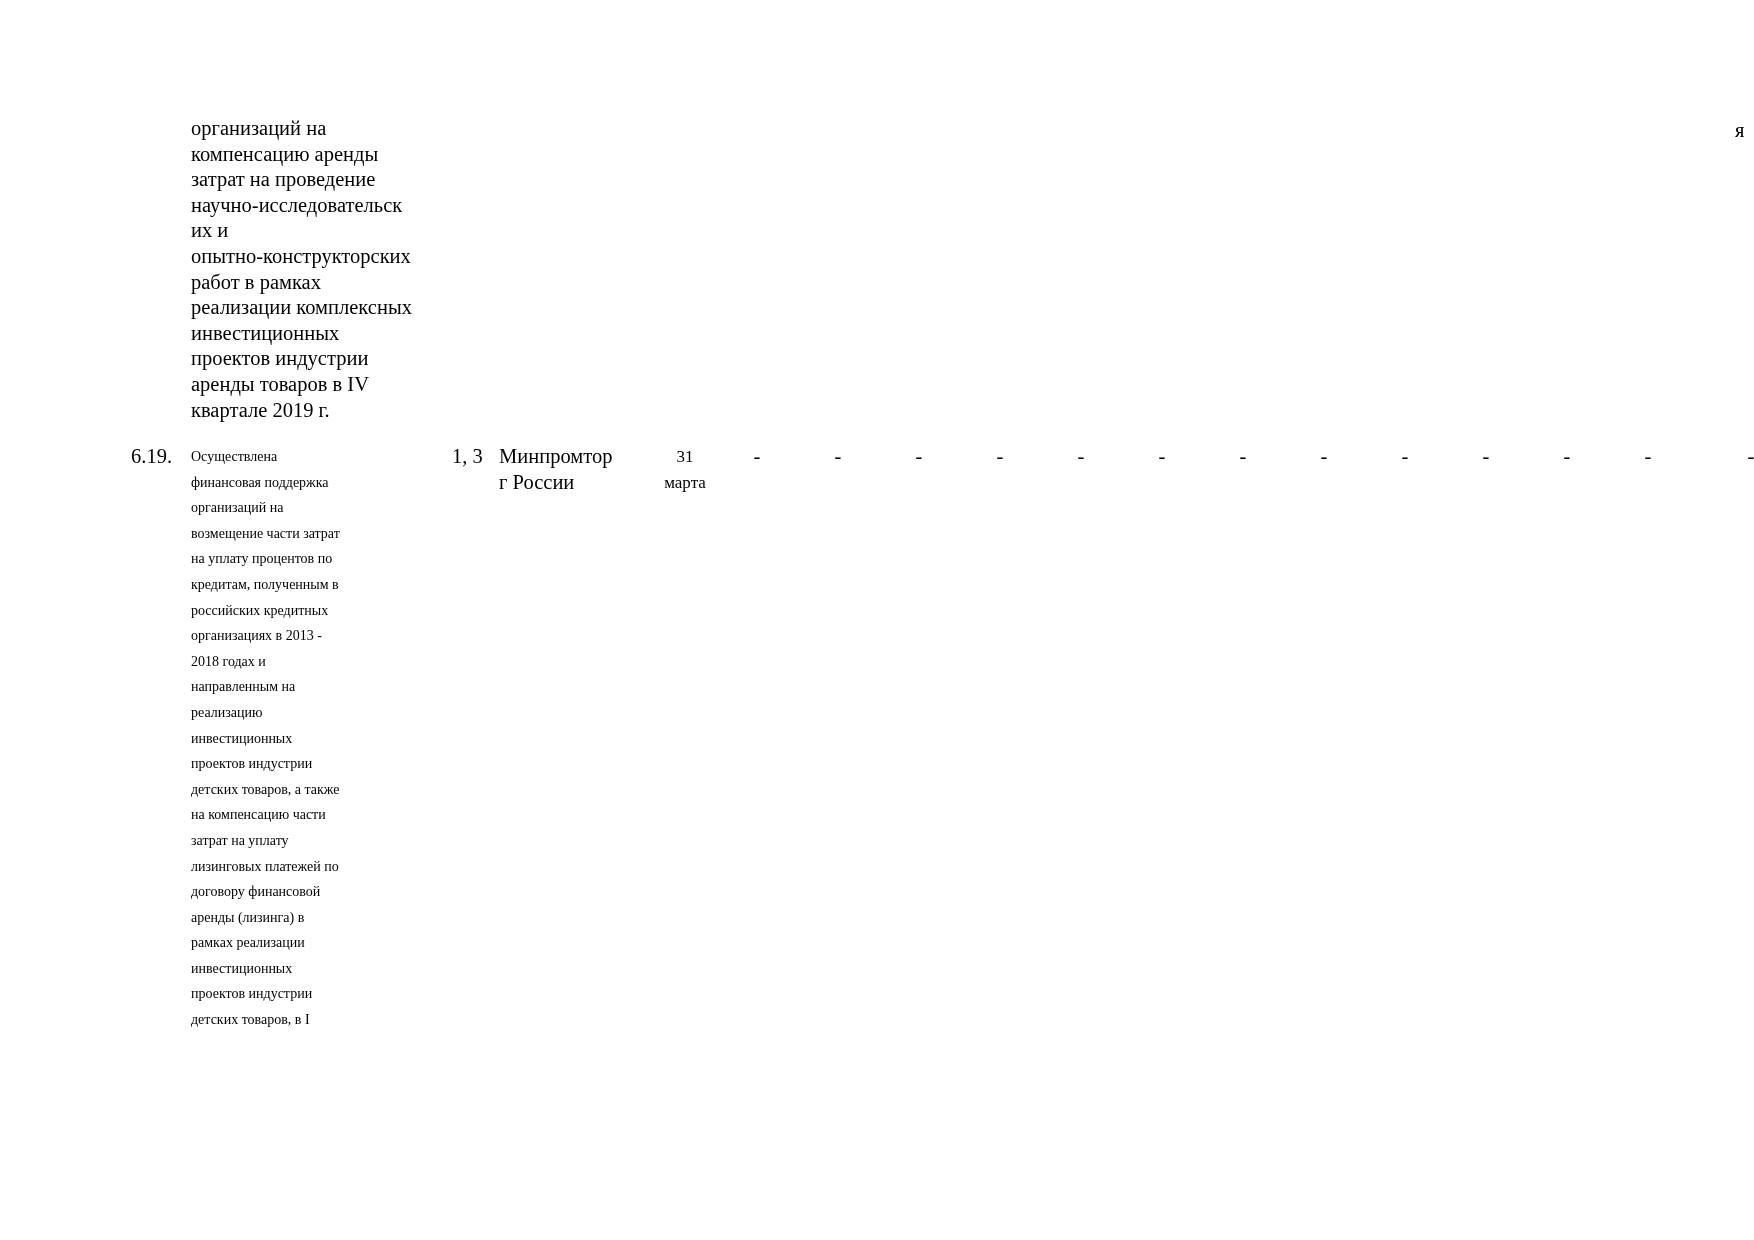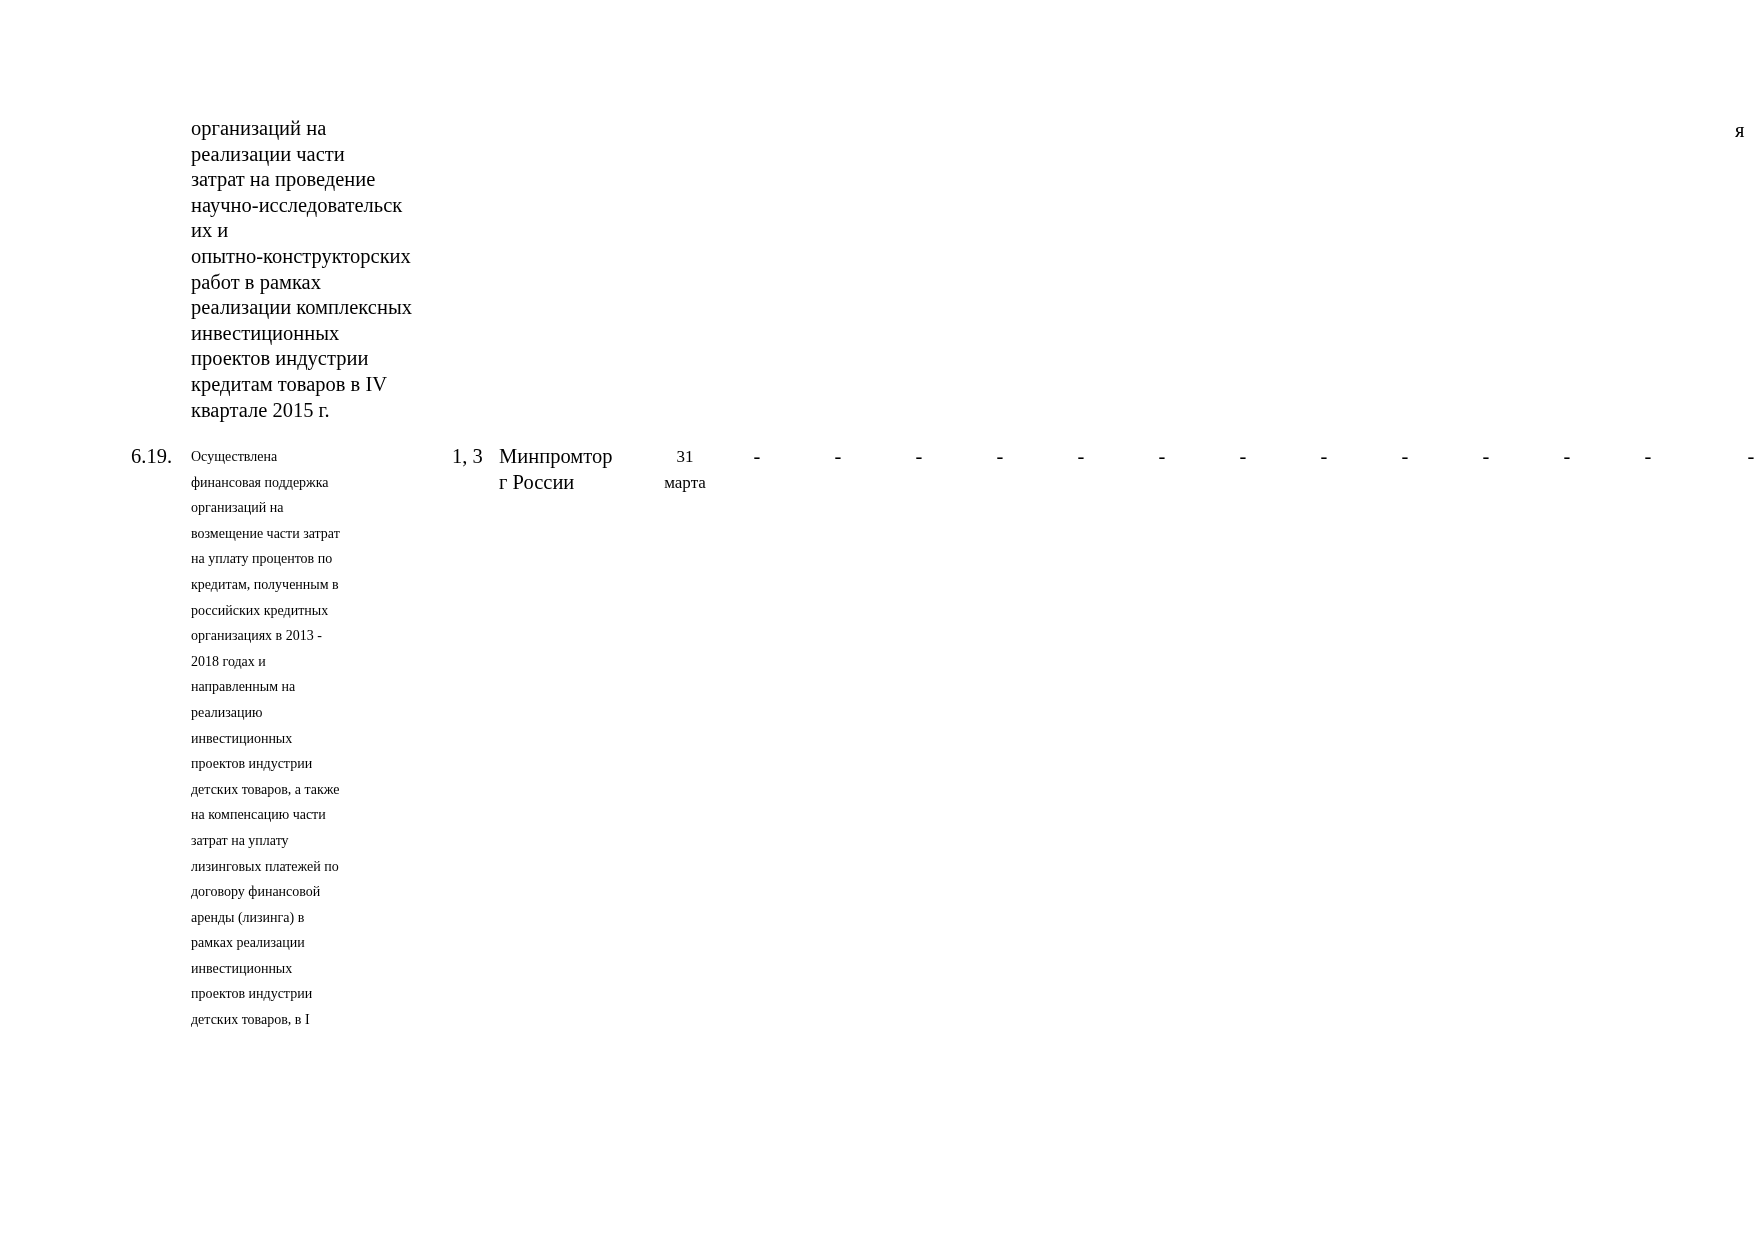--- a/index.html
+++ b/index.html
@@ -113,31 +113,31 @@
 </style>
 </head>
 <body>
 
 <div class="page">
 
   <div class="corner-fragment">я</div>
 
   <div class="desc-col">
     <div class="line">организаций на</div>
-    <div class="line">реализации части</div>
+    <div class="line">компенсацию аренды</div>
     <div class="line">затрат на проведение</div>
     <div class="line">научно-исследовательск</div>
     <div class="line">их и</div>
     <div class="line">опытно-конструкторских</div>
     <div class="line">работ в рамках</div>
     <div class="line">реализации комплексных</div>
     <div class="line">инвестиционных</div>
     <div class="line">проектов индустрии</div>
-    <div class="line">кредитам товаров в IV</div>
-    <div class="line">квартале 2015 г.</div>
+    <div class="line">аренды товаров в IV</div>
+    <div class="line">квартале 2019 г.</div>
   </div>
 
   <div class="row-number">6.19.</div>
 
   <div class="row-desc">
     <div class="line">Осуществлена</div>
     <div class="line">финансовая поддержка</div>
     <div class="line">организаций на</div>
     <div class="line">возмещение части затрат</div>
     <div class="line">на уплату процентов по</div>

